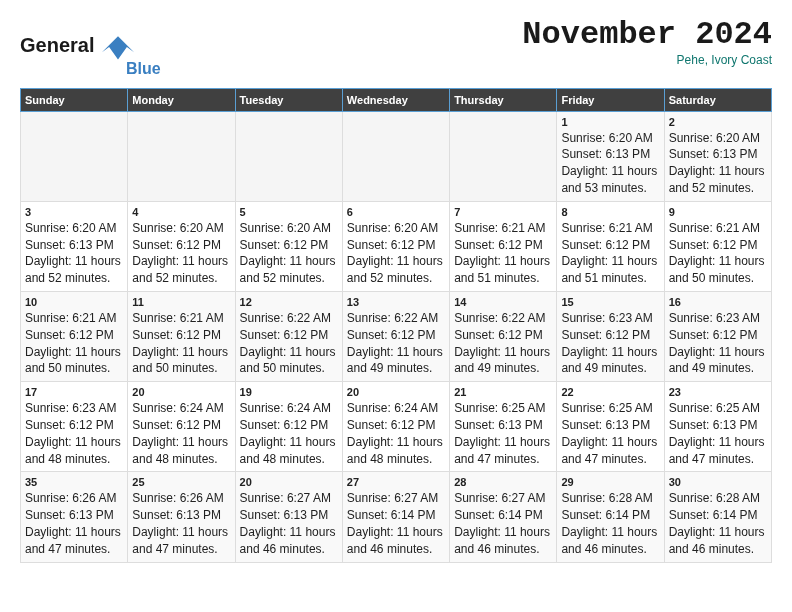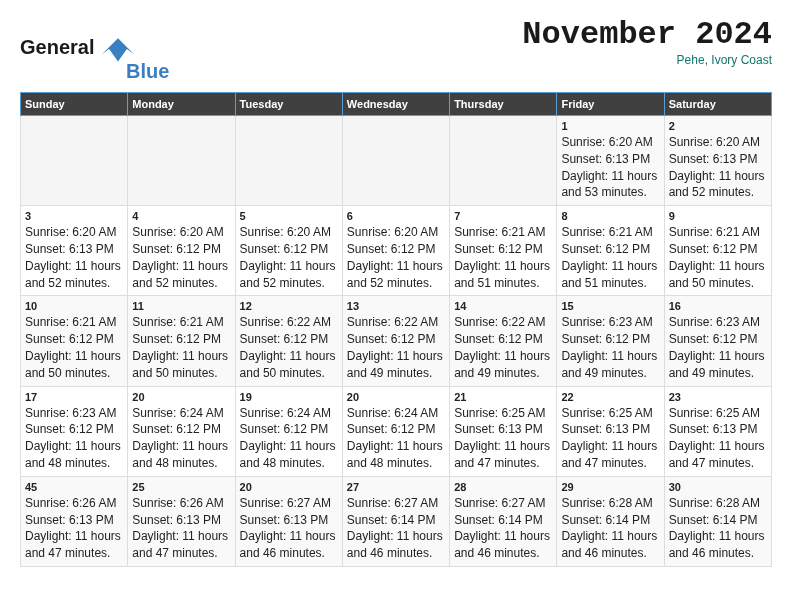--- a/index.html
+++ b/index.html
@@ -96,21 +96,21 @@
   <div class="header">
     <div class="logo">
       <div>
         <div style="display:flex;align-items:center;">
           <div style="font-size:20px;font-weight:bold;line-height:1.1;">
             <span style="color:#1a1a1a;">General</span>
             <svg class="logo-icon" viewBox="0 0 36 28" style="display:inline-block;vertical-align:middle;">
               <polygon points="18,2 36,20 28,14 18,28 8,14 0,20" fill="#3a7fc1"></polygon>
             </svg>
           </div>
-          <div style="font-size:20px;font-weight:bold;color:#3a7fc1;line-height:1.1;margin-left:-8px;margin-top:44px;">Blue</div>
+          <div style="font-size:16px;font-weight:bold;color:#3a7fc1;line-height:1.1;margin-left:-8px;margin-top:44px;">Blue</div>
         </div>
       </div>
     </div>
     <div class="title-area">
       <div class="month-title">November 2024</div>
       <div class="location">Pehe, Ivory Coast</div>
     </div>
   </div>
 
   <table>
@@ -295,21 +295,21 @@
           <td>
             <span class="day-num">23</span>
             <div class="day-info" style="white-space: pre-line;">Sunrise: 6:25 AM
 Sunset: 6:13 PM
 Daylight: 11 hours
 and 47 minutes.</div>
           </td>
         </tr>
         <tr>
           <td>
-            <span class="day-num">45</span>
+            <span class="day-num">35</span>
             <div class="day-info" style="white-space: pre-line;">Sunrise: 6:26 AM
 Sunset: 6:13 PM
 Daylight: 11 hours
 and 47 minutes.</div>
           </td>
           <td>
             <span class="day-num">25</span>
             <div class="day-info" style="white-space: pre-line;">Sunrise: 6:26 AM
 Sunset: 6:13 PM
 Daylight: 11 hours

